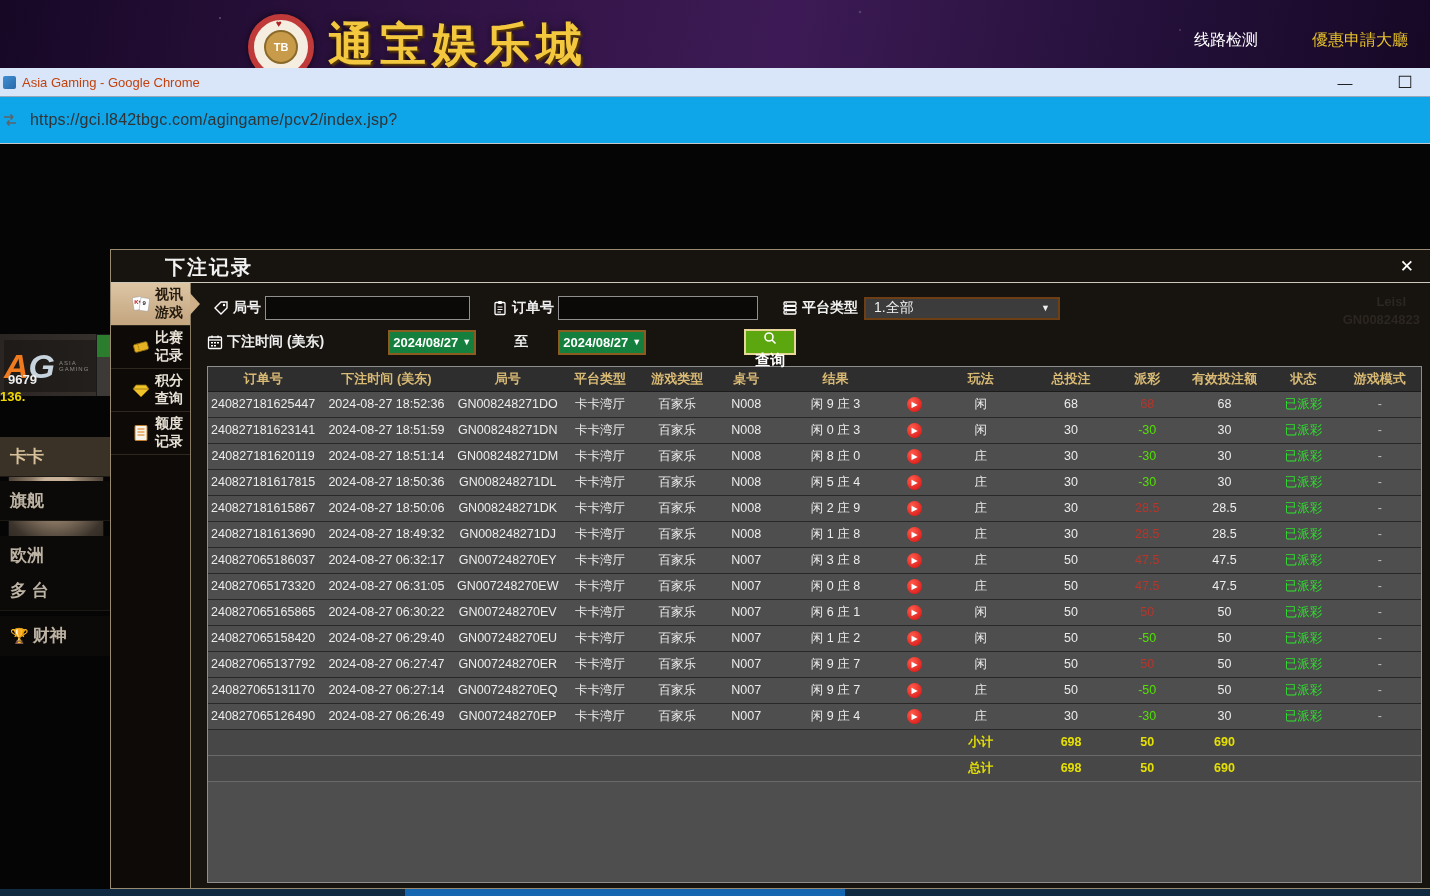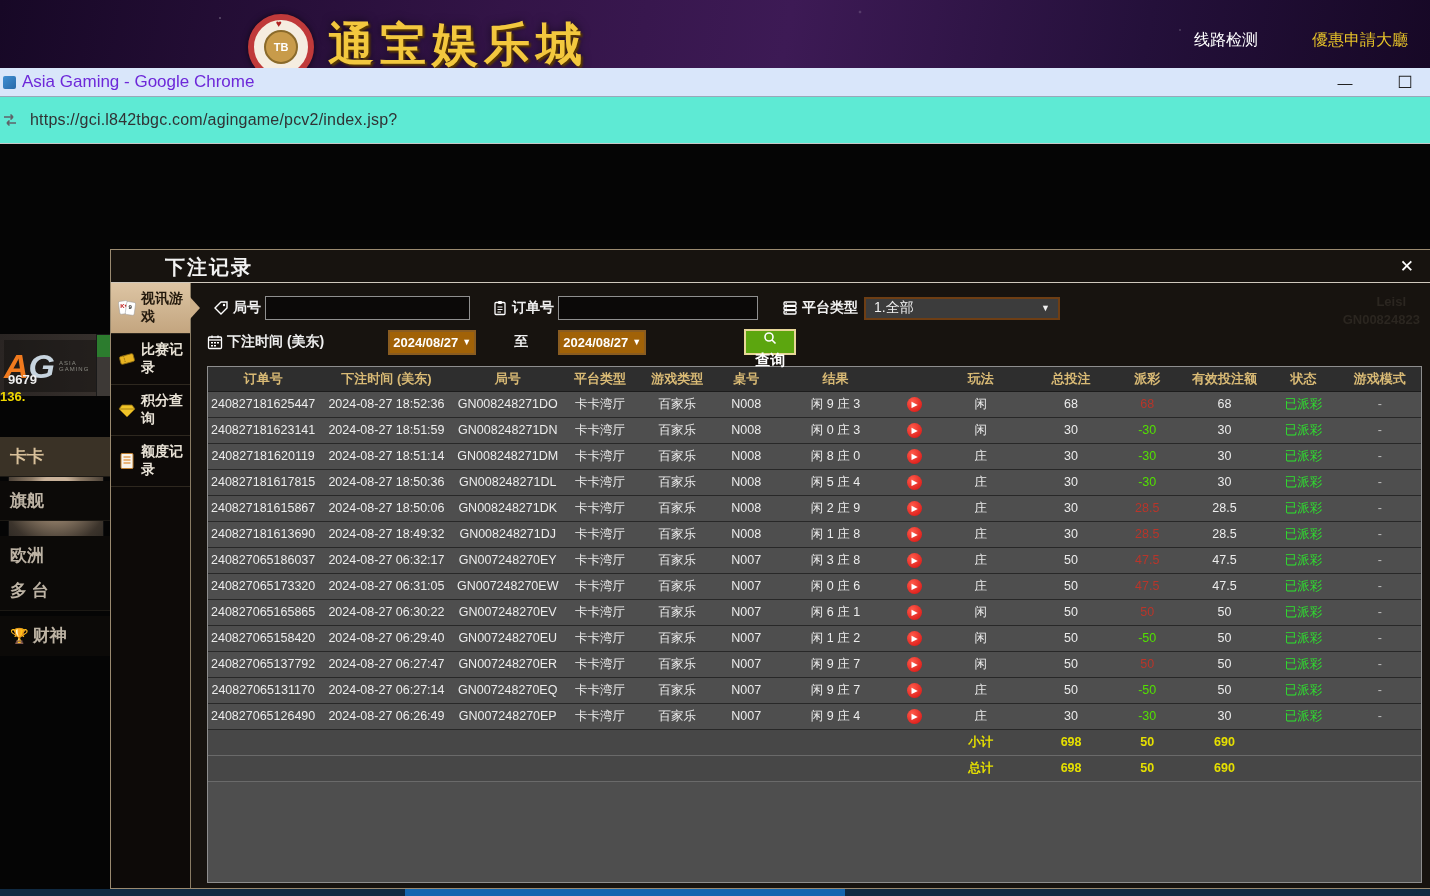--- a/index.html
+++ b/index.html
@@ -23,26 +23,26 @@
   .chip-heart { position:absolute; top:-2px; left:22px; color:#b02020; font-size:10px; }
   .logo-text { margin-left:14px; font-size:46px; font-weight:bold; color:#f3c83e; letter-spacing:6px;
     text-shadow:2px 2px 2px #5a3a00, 0 0 10px rgba(0,0,0,.6); font-family:"DejaVu Sans",sans-serif; }
   .header-links { position:absolute; right:22px; top:30px; display:flex; gap:54px; font-size:16px; }
 
   
   .titlebar { position:absolute; left:0; top:68px; width:1430px; height:29px; background:#d9e6fa;
     border-bottom:1px solid #9aa7b8; display:flex; align-items:center; }
   .favicon { width:13px; height:13px; margin:0 6px 0 3px; background:linear-gradient(135deg,#3f8fd4,#2a6aa8);
     border-radius:2px; }
-  .win-title { font-size:17px; color:#6d28d9; }
+  .win-title { font-size:13px; color:#c2410c; }
   .win-controls { position:absolute; right:16px; top:0; height:29px; display:flex; align-items:center; gap:42px; }
   .wc { font-size:15px; color:#222; width:18px; text-align:center; cursor:default; }
 
   
-  .urlbar { position:absolute; left:0; top:97px; width:1430px; height:47px; background:#5eead4;
+  .urlbar { position:absolute; left:0; top:97px; width:1430px; height:47px; background:#0ea5e9;
     border-bottom:1px solid #c8c8c8; display:flex; align-items:center; }
   .site-icon { margin-left:2px; width:16px; height:16px; color:#5f6368; font-size:12px; line-height:16px; }
   .url-text { margin-left:12px; font-size:16px; color:#313335; letter-spacing:.2px; }
 
   
   .page-black { position:absolute; left:0; top:144px; width:1430px; height:745px; background:#050505; }
   .video-strip { position:absolute; left:0; top:190px; width:1430px; height:62px;
     background:linear-gradient(90deg,#2a2523 0%,#4a423c 18%,#5a514a 42%,#4e453f 60%,#56483c 78%,#3a322c 100%); }
   .ag-logo { position:absolute; left:4px; top:6px; width:96px; height:52px; background:rgba(20,18,16,.55);
     display:flex; align-items:center; justify-content:center; }
@@ -75,38 +75,38 @@
   .trophy { color:#e8b820; margin-right:4px; font-size:15px; }
 
   
   .dialog { position:absolute; left:110px; top:249px; width:1320px; height:640px;
     background:#17130f; border:1px solid #9a8a70; border-right:none; }
   .dlg-titlebar { position:relative; height:33px; border-bottom:1px solid #cfc8bd; }
   .dlg-title { position:absolute; left:54px; top:4px; font-size:20px; color:#f2f2f2; font-weight:bold; letter-spacing:2px; }
   .dlg-close { position:absolute; right:16px; top:6px; font-size:17px; color:#fff; cursor:pointer; }
   .dlg-body { display:flex; height:605px; }
   .tab-col { width:80px; border-right:1px solid #8a7c64; background:#0d0a08; }
-  .tab { position:relative; height:51px; display:flex; align-items:center; padding-left:7px; gap:5px;
+  .tab { position:relative; height:43px; display:flex; align-items:center; padding-left:21px; gap:5px;
     border-bottom:1px solid #2e281f; color:#e8e2d6; font-size:14px; font-weight:bold; cursor:pointer; }
   .tab.active { background:linear-gradient(180deg,#ddc5a4,#c3a57f); color:#241a0e; }
   .tab.active::after { content:""; position:absolute; right:-10px; top:50%; margin-top:-11px;
     border-left:10px solid #cdb08a; border-top:11px solid transparent; border-bottom:11px solid transparent; z-index:5; }
   .tab-icon { width:18px; height:18px; flex:none; }
 
   .content { flex:1; position:relative; padding:10px 0 0 16px; }
   .filters { font-size:14px; color:#f0f0f0; }
   .f-row { display:flex; align-items:center; height:30px; }
   .f-label { display:flex; align-items:center; gap:4px; font-weight:bold; white-space:nowrap; }
   .f-icon { width:16px; height:16px; flex:none; }
   .f-input { width:205px; height:24px; background:#0b0908; border:1px solid #8f8f8f; margin-left:4px;
     color:#eee; font-size:13px; padding:0 4px; }
   .f-select { width:196px; height:23px; background:#3c3c3c; border:2px solid #6e3e14; color:#f0f0f0;
     font-size:14px; margin-left:6px; display:flex; align-items:center; justify-content:space-between;
     padding:0 8px; cursor:pointer; }
-  .datebox { width:88px; height:25px; background:#a16207; border:2px solid #8a5c20; color:#fff;
+  .datebox { width:88px; height:25px; background:#15803d; border:2px solid #8a5c20; color:#fff;
     font-size:13px; font-weight:bold; display:flex; align-items:center; justify-content:center; gap:4px; cursor:pointer; }
   .caret { font-size:9px; }
   .btn-search { height:26px; padding:0 9px; background:#5ca60f; border:2px solid #e7d698; color:#fff;
     font-size:15px; font-weight:bold; display:flex; align-items:center; gap:3px; cursor:pointer; }
 
   
   .table-wrap { margin-top:9px; width:1215px; height:517px; background:#4e4e4e; border:1px solid #8e8e8e; overflow:hidden; }
   table { border-collapse:collapse; table-layout:fixed; width:1215px; font-size:12.5px; }
   th { height:24px; background:#2e2e2e; color:#d9ba75; font-size:13px; font-weight:bold; border-bottom:1px solid #1c1c1c; }
   td { height:26px; text-align:center; color:#ececec; border-bottom:1px solid #282828; background:#4e4e4e; }
@@ -482,21 +482,21 @@
                   <td class="c-status status">已派彩</td>
                   <td class="c-mode mode">-</td>
                 </tr>
                 <tr>
                   <td class="c-order">240827065173320</td>
                   <td class="c-time">2024-08-27 06:31:05</td>
                   <td class="c-round">GN007248270EW</td>
                   <td class="c-platform">卡卡湾厅</td>
                   <td class="c-game">百家乐</td>
                   <td class="c-tableno">N007</td>
-                  <td class="c-result">闲 0 庄 6</td>
+                  <td class="c-result">闲 0 庄 8</td>
                   <td class="c-video"><span class="play-btn">▶</span></td>
                   <td class="c-play">庄</td>
                   <td class="c-bet">50</td>
                   <td class="c-payout win">47.5</td>
                   <td class="c-valid">47.5</td>
                   <td class="c-status status">已派彩</td>
                   <td class="c-mode mode">-</td>
                 </tr>
                 <tr>
                   <td class="c-order">240827065165865</td>

